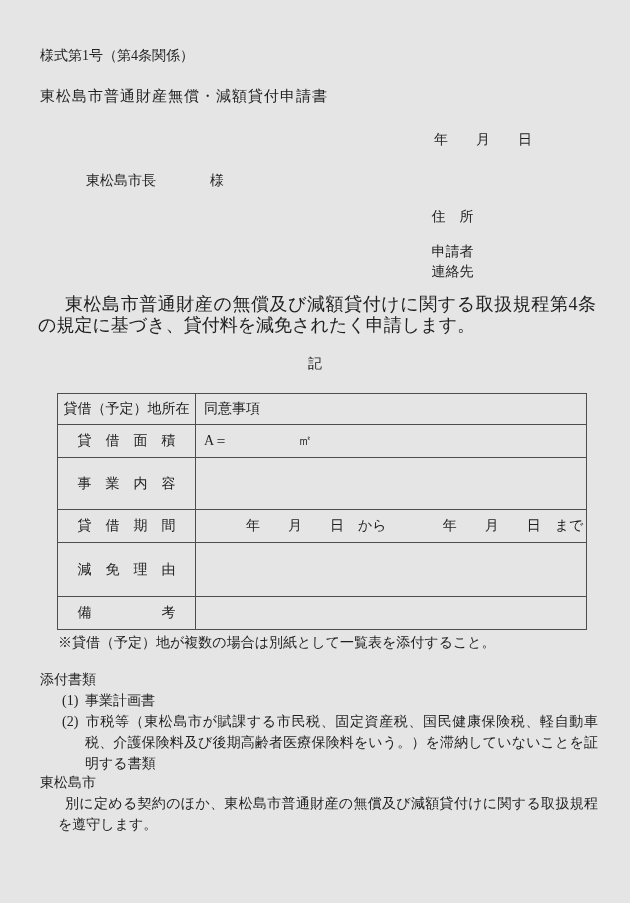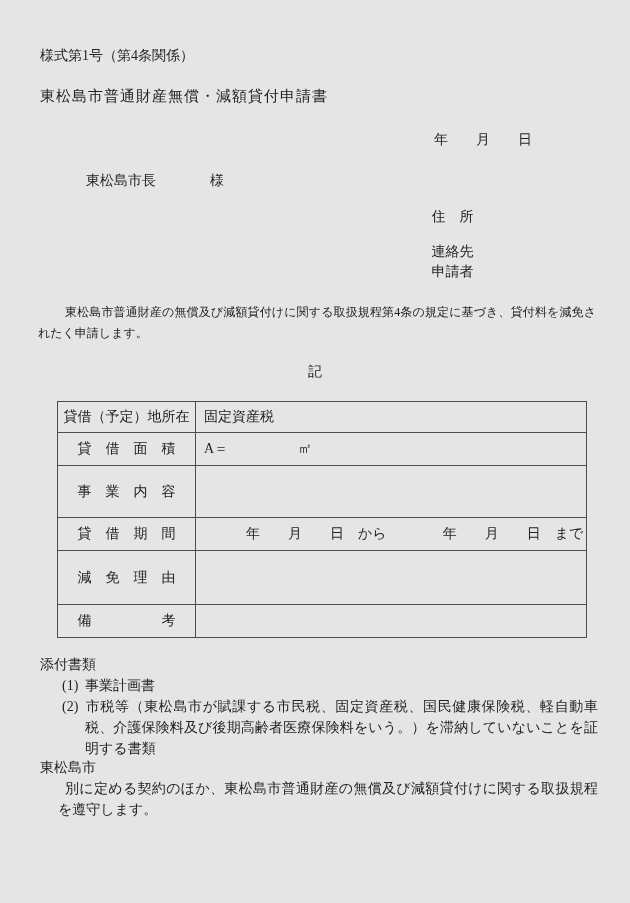--- a/index.html
+++ b/index.html
@@ -37,22 +37,22 @@
     font-size:14px;line-height:15px;
   }
   .addressee-line .honorific{margin-left:54px;}
   .applicant-block{
     margin-top:19px;
     margin-left:275px;
     font-size:14px;line-height:20px;text-align:center;
   }
   .applicant-block .addr{margin-bottom:15px;}
   .body-paragraph{
-    margin:20px -6px 0 -2px;
-    font-size:12px;line-height:21px;
+    margin:12px -6px 0 -2px;
+    font-size:18px;line-height:21px;
     text-indent:27px;
     text-align:justify;
   }
   .record-marker{
     margin-top:20px;
     font-size:14px;line-height:16px;
     text-align:center;
   }
   .form-table{
     margin-top:21px;
@@ -112,33 +112,33 @@
   <h1 class="doc-title">東松島市普通財産無償・減額貸付申請書</h1>
 
   <div class="date-line pre">年　　月　　日</div>
 
   <div class="addressee-line">
     <span>東松島市長</span><span class="honorific">様</span>
   </div>
 
   <div class="applicant-block">
     <div class="addr pre">住　所</div>
+    <div>申請者</div>
     <div>連絡先</div>
-    <div>申請者</div>
   </div>
 
   <p class="body-paragraph">東松島市普通財産の無償及び減額貸付けに関する取扱規程第4条の規定に基づき、貸付料を減免されたく申請します。</p>
 
   <div class="record-marker">記</div>
 
   <table class="form-table">
     <tbody>
       <tr>
         <th class="pre">貸借（予定）地所在</th>
-        <td class="pre">固定資産税</td>
+        <td class="pre">同意事項</td>
       </tr>
       <tr>
         <th class="pre">貸　借　面　積</th>
         <td class="pre">A＝　　　　　㎡</td>
       </tr>
       <tr>
         <th class="pre">事　業　内　容</th>
         <td class="pre"></td>
       </tr>
       <tr>
@@ -149,20 +149,21 @@
         <th class="pre">減　免　理　由</th>
         <td class="pre"></td>
       </tr>
       <tr>
         <th class="pre">備　　　　　考</th>
         <td class="pre"></td>
       </tr>
     </tbody>
   </table>
 
+  <div class="table-note">※貸借（予定）地が複数の場合は別紙として一覧表を添付すること。</div>
 
   <div class="attachments">
     <div class="section-heading">添付書類</div>
     <div class="list-item">
       <span class="marker">(1)</span><span>事業計画書</span>
     </div>
     <div class="list-item">
       <span class="marker">(2)</span><span>市税等（東松島市が賦課する市民税、固定資産税、国民健康保険税、軽自動車税、介護保険料及び後期高齢者医療保険料をいう。）を滞納していないことを証明する書類</span>
     </div>
   </div>

